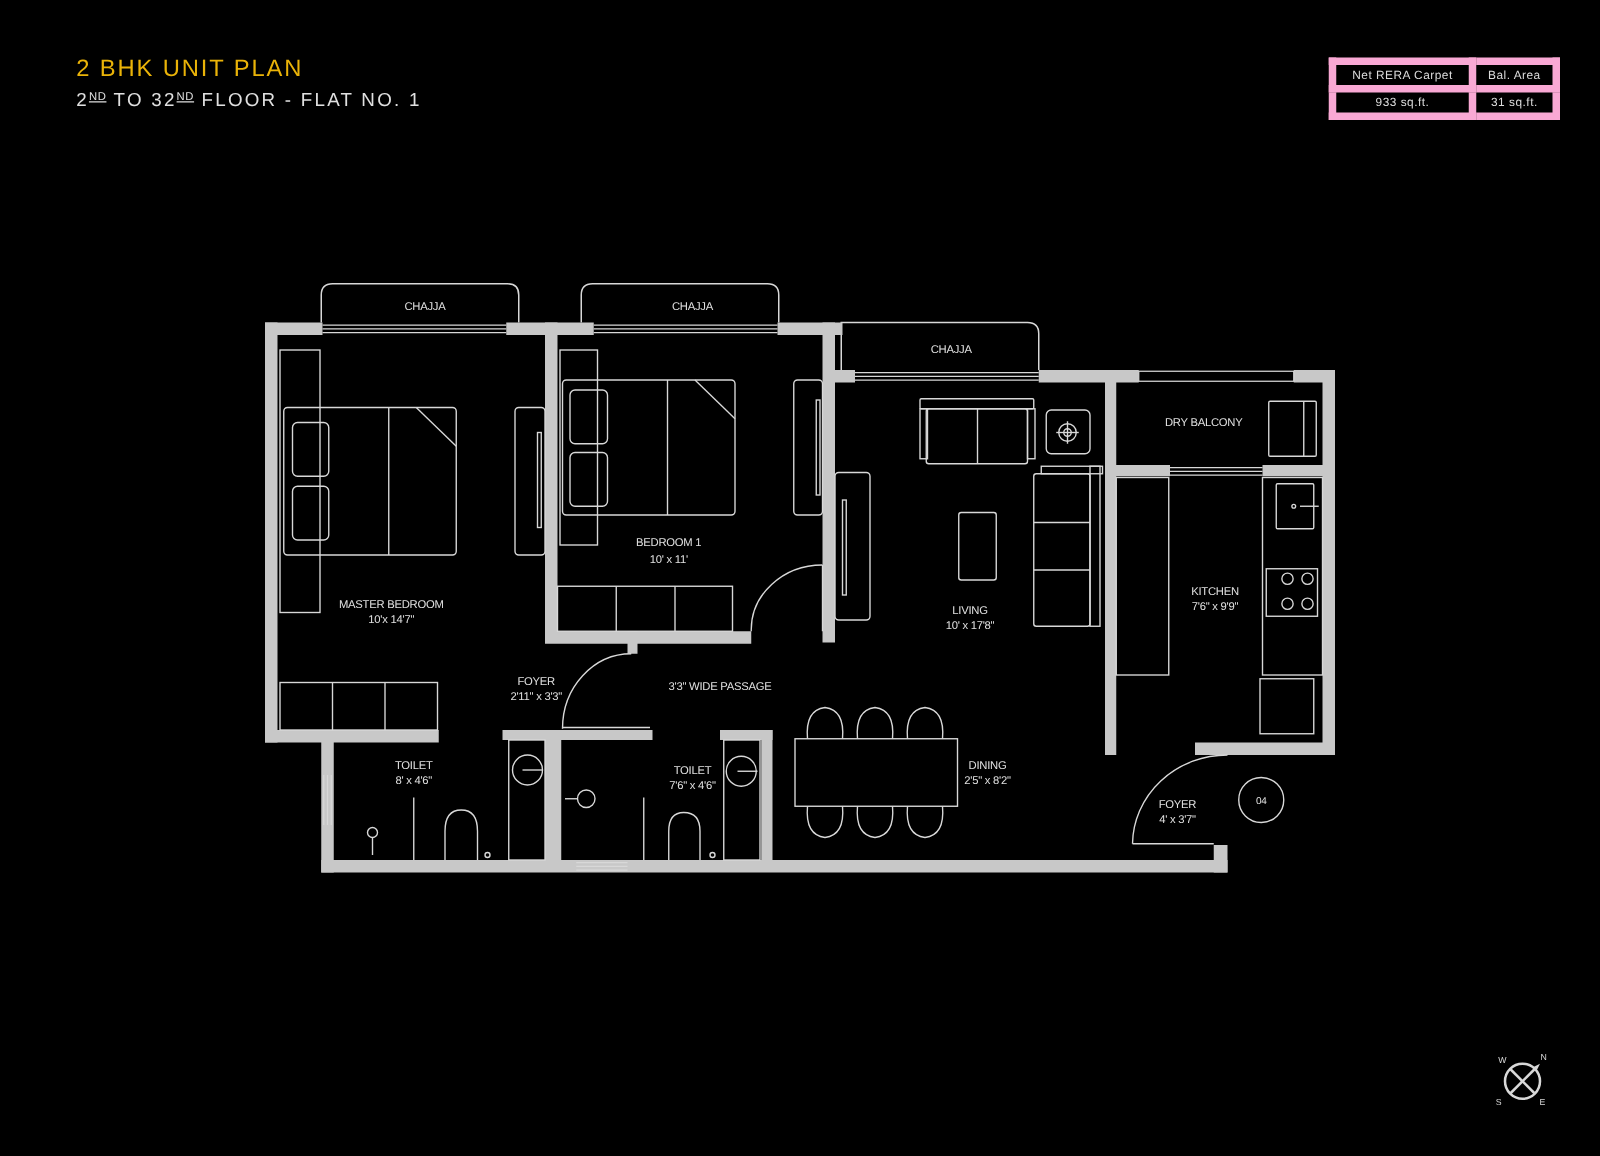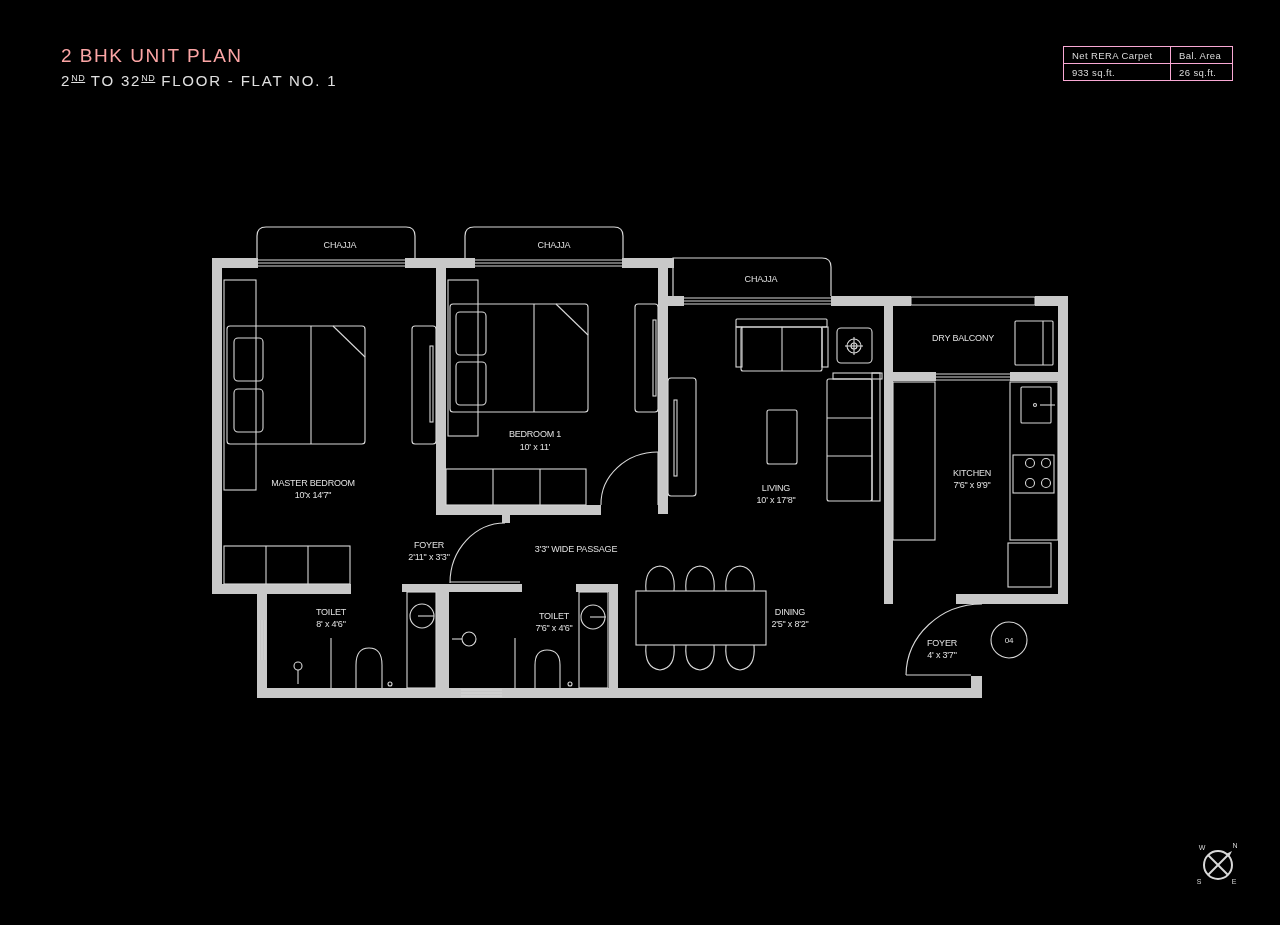--- a/index.html
+++ b/index.html
@@ -1,42 +1,42 @@
 <!DOCTYPE html>
 <html><head>
 <meta charset="utf-8">
 <style>
   html, body { margin:0; padding:0; background:#000; }
   body { width:1280px; height:925px; position:relative; overflow:hidden; font-family:"Liberation Sans", sans-serif; color:#e6e6e6; }
-  .title { position:absolute; left:61px; top:45px; font-size:19px; letter-spacing:1.5px; color:#fca5a5; }
+  .title { position:absolute; left:61px; top:45px; font-size:19px; letter-spacing:1.5px; color:#eab308; }
   .subtitle { position:absolute; left:61px; top:72px; font-size:15px; letter-spacing:1.8px; color:#e0e0e0; }
   .subtitle sup { font-size:9px; letter-spacing:0.5px; vertical-align:5px;text-decoration:underline; }
   .area-table { position:absolute; left:1063px; top:46px; border-collapse:collapse; font-size:9.5px; color:#dcdcdc; }
-  .area-table td { border:1px solid #f9a8d4; padding:2px 8px; text-align:left; height:12px; letter-spacing:0.4px; }
+  .area-table td { border:6px solid #f9a8d4; padding:2px 8px; text-align:center; height:12px; letter-spacing:0.4px; }
   .area-table td.c1 { width:90px; }
   .area-table td.c2 { width:45px; }
   svg.plan { position:absolute; left:0; top:0; }
   .lbl { font-family:"Liberation Sans", sans-serif; font-size:9px; fill:#e0e0e0; text-anchor:middle; letter-spacing:-0.2px; }
   .compass { position:absolute; left:1195px; top:840px; width:50px; height:50px; }
 </style>
 </head>
 <body>
 
 <div class="title">2 BHK UNIT PLAN</div>
 <div class="subtitle"><span>2</span><sup>ND</sup><span> TO 32</span><sup>ND</sup><span> FLOOR - FLAT NO. 1</span></div>
 
 <table class="area-table">
   <tbody>
       <tr>
     <td class="c1">Net RERA Carpet</td>
     <td class="c2">Bal. Area</td>
   </tr>
   <tr>
     <td class="c1">933 sq.ft.</td>
-    <td class="c2">26 sq.ft.</td>
+    <td class="c2">31 sq.ft.</td>
   </tr>
 </tbody>
   </table>
 
 <svg class="plan" width="1280" height="925" viewBox="0 0 1280 925">
   <g fill="none" stroke="#d8d8d8" stroke-width="1.2">
 
     <path d="M257,258 L257,236 Q257,227 266,227 L406,227 Q415,227 415,236 L415,258"></path>
     <path d="M465,258 L465,236 Q465,227 474,227 L614,227 Q623,227 623,236 L623,258"></path>
     <path d="M673,296 L673,258 L822,258 Q831,258 831,267 L831,296"></path>

